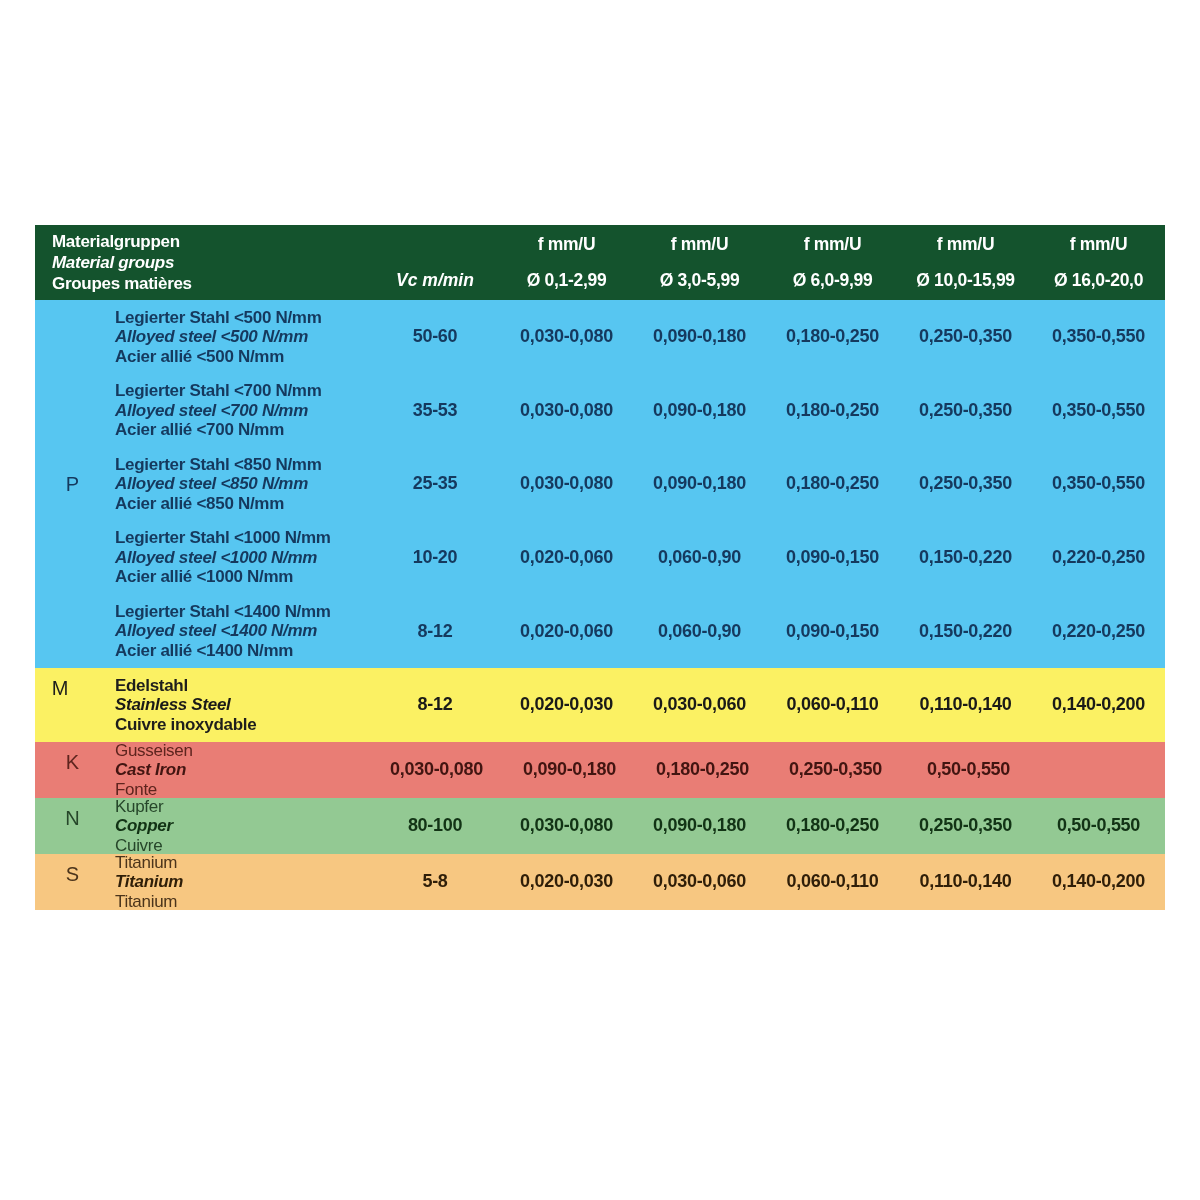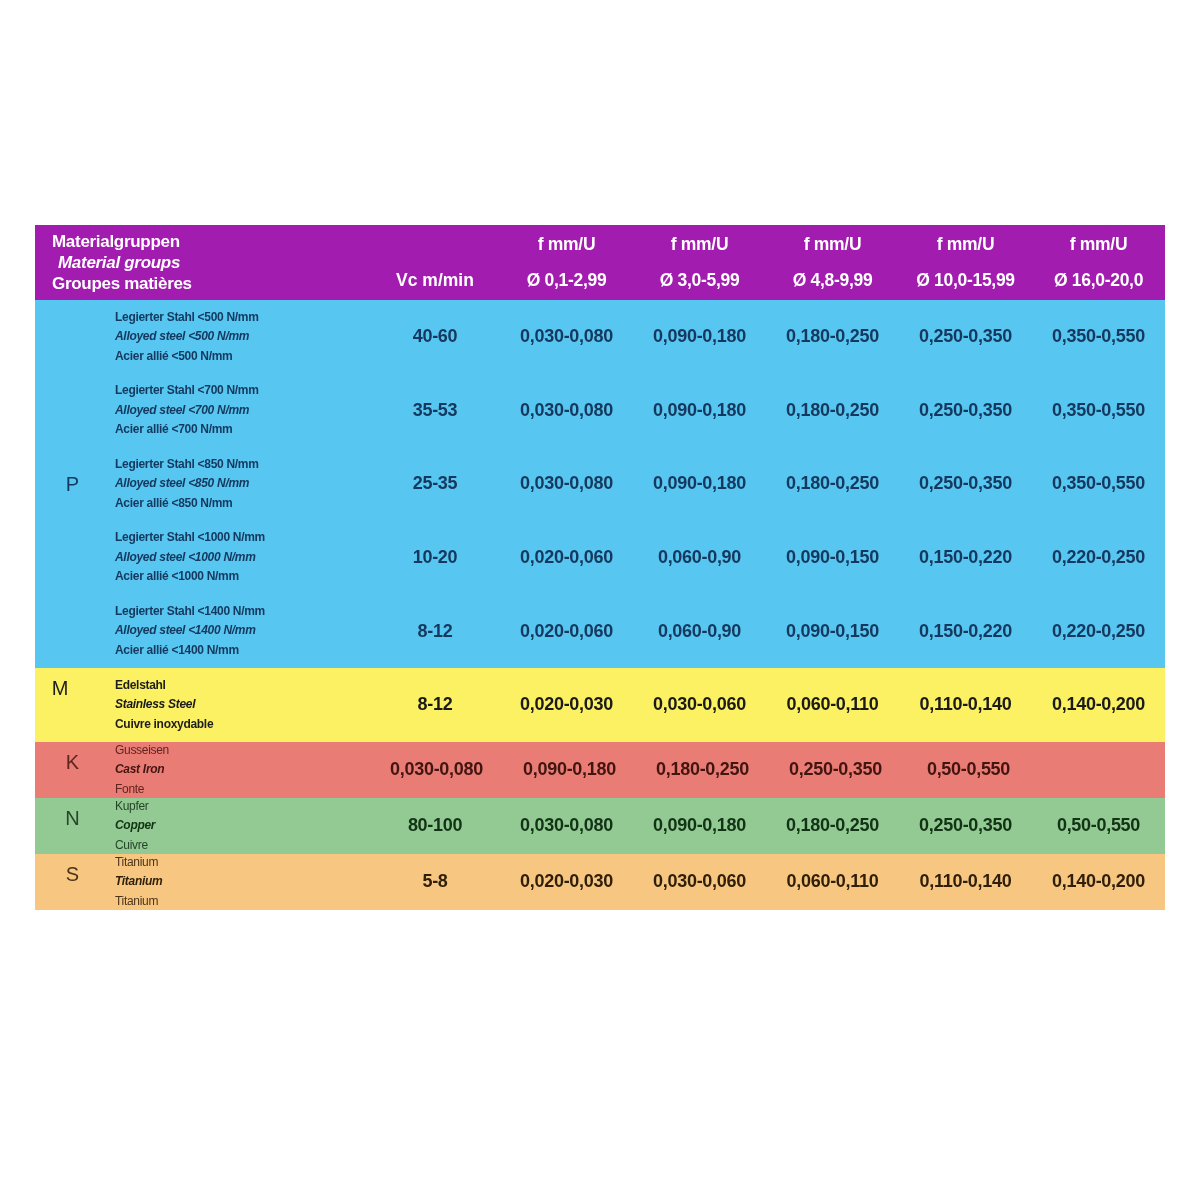--- a/index.html
+++ b/index.html
@@ -5,32 +5,32 @@
   html,body{margin:0;padding:0;}
   body{
     width:1200px;height:1200px;background:#ffffff;overflow:hidden;
     font-family:"Liberation Sans", sans-serif;
   }
   .table{
     position:absolute;left:35px;top:225px;width:1130px;
   }
   
   .header{
-    display:flex;height:75px;background:#a21caf;color:#ffffff;
+    display:flex;height:75px;background:#14532d;color:#ffffff;
   }
   .h-material{
     width:335px;box-sizing:border-box;padding-left:17px;
     display:flex;flex-direction:column;justify-content:center;
     font-size:17px;line-height:21px;letter-spacing:-0.3px;
   }
   .hm1,.hm3{font-weight:700;}
-  .hm2{font-weight:700;font-style:italic;margin-left:6px;}
+  .hm2{font-weight:700;font-style:italic;}
   .h-vc{
     width:130px;display:flex;align-items:flex-end;justify-content:center;
-    padding-bottom:9px;box-sizing:border-box;font-weight:700;font-size:17.5px;
+    padding-bottom:9px;box-sizing:border-box;font-weight:700;font-size:17.5px;font-style:italic;
   }
   .h-col{
     width:133px;display:flex;flex-direction:column;justify-content:space-between;
     align-items:center;padding:9px 0;box-sizing:border-box;
     font-weight:700;font-size:17.5px;letter-spacing:-0.3px;gap:8px;
   }
   
   .section{display:flex;background:var(--bg);color:var(--ink);}
   .letter{
     width:75px;display:flex;justify-content:center;
@@ -41,21 +41,21 @@
     align-items:flex-start;padding-top:9px;box-sizing:border-box;
   }
   .rows{flex:1;display:flex;flex-direction:column;}
   .row{display:flex;align-items:stretch;}
   .sec-p .row{height:73.6px;}
   .sec-m .row{height:74px;margin-left:25px;}
   .sec-k .row,.sec-n .row,.sec-s .row{height:56px;}
   .lbl{
     width:260px;box-sizing:border-box;padding-left:5px;
     display:flex;flex-direction:column;justify-content:center;
-    font-size:12px;line-height:19.5px;letter-spacing:-0.3px;
+    font-size:17px;line-height:19.5px;letter-spacing:-0.3px;
   }
   .sec-p .l1,.sec-p .l3,.sec-m .l1,.sec-m .l3{font-weight:700;}
   .sec-k .l1,.sec-k .l3,.sec-n .l1,.sec-n .l3,.sec-s .l1,.sec-s .l3{font-weight:400;}
   .l2{font-weight:700;font-style:italic;color:var(--strong);}
   .vc{
     width:130px;display:flex;align-items:center;justify-content:center;
     font-weight:700;font-size:18px;color:var(--strong);letter-spacing:-0.3px;
   }
   .val{
     width:133px;display:flex;align-items:center;justify-content:center;
@@ -82,42 +82,42 @@
     <div class="h-col">
       <span>f mm/U</span>
       <span>Ø 0,1-2,99</span>
     </div>
     <div class="h-col">
       <span>f mm/U</span>
       <span>Ø 3,0-5,99</span>
     </div>
     <div class="h-col">
       <span>f mm/U</span>
-      <span>Ø 4,8-9,99</span>
+      <span>Ø 6,0-9,99</span>
     </div>
     <div class="h-col">
       <span>f mm/U</span>
       <span>Ø 10,0-15,99</span>
     </div>
     <div class="h-col">
       <span>f mm/U</span>
       <span>Ø 16,0-20,0</span>
     </div>
   </div>
 
   <div class="section sec-p">
     <div class="letter">P</div>
     <div class="rows">
       <div class="row">
         <div class="lbl">
           <div class="l1">Legierter Stahl &lt;500 N/mm</div>
           <div class="l2">Alloyed steel &lt;500 N/mm</div>
           <div class="l3">Acier allié &lt;500 N/mm</div>
         </div>
-        <div class="vc">40-60</div>
+        <div class="vc">50-60</div>
         <div class="val">0,030-0,080</div>
         <div class="val">0,090-0,180</div>
         <div class="val">0,180-0,250</div>
         <div class="val">0,250-0,350</div>
         <div class="val">0,350-0,550</div>
       </div>
       <div class="row">
         <div class="lbl">
           <div class="l1">Legierter Stahl &lt;700 N/mm</div>
           <div class="l2">Alloyed steel &lt;700 N/mm</div>

